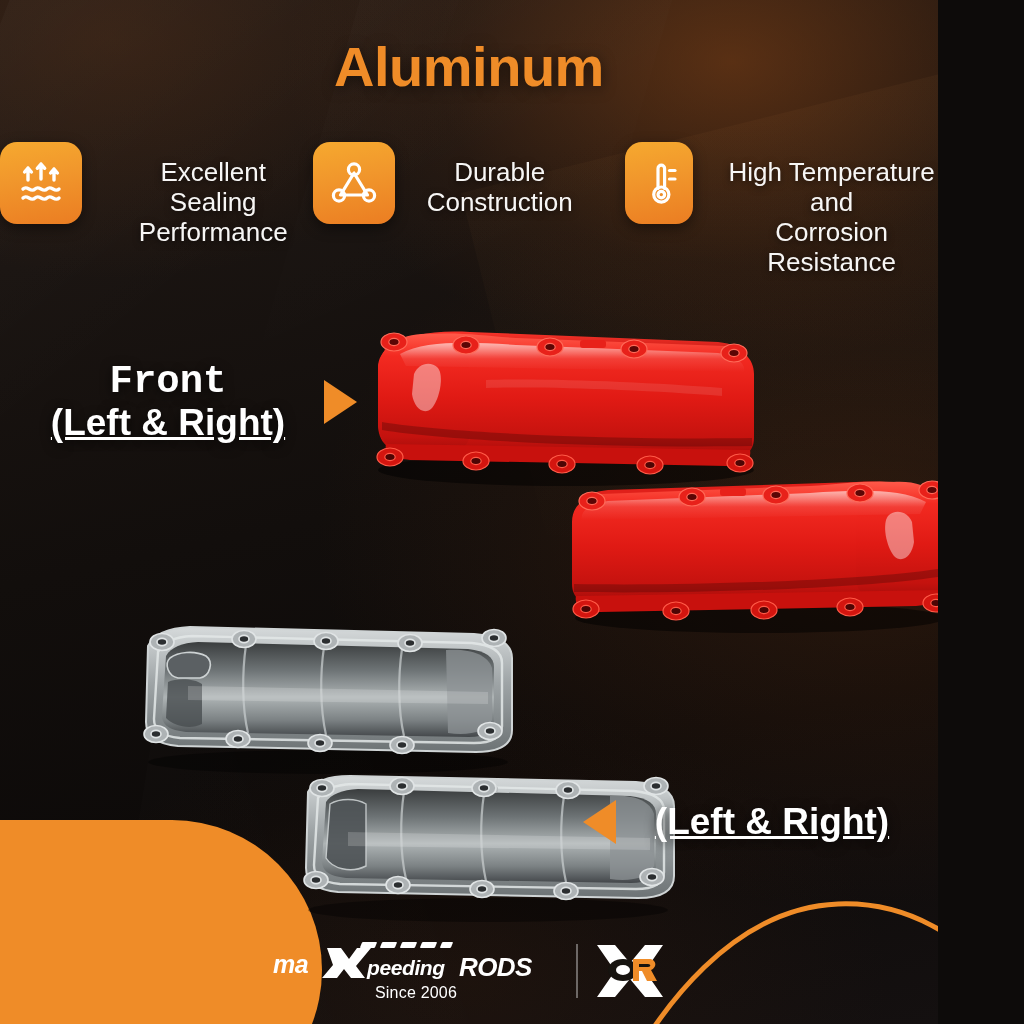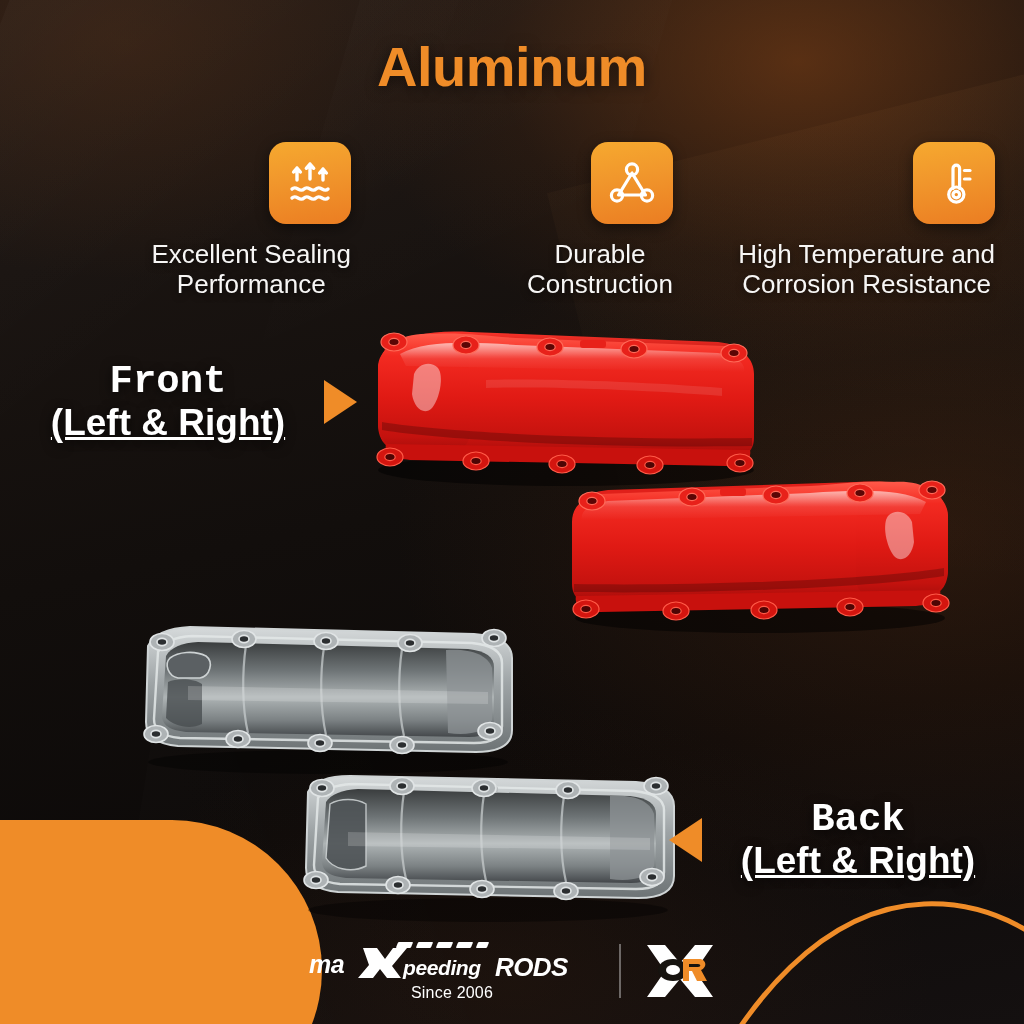--- a/index.html
+++ b/index.html
@@ -5,21 +5,21 @@
   * { margin:0; padding:0; box-sizing:border-box; }
   html, body { width:1024px; height:1024px; }
   body {
     font-family:"Liberation Sans", sans-serif;
     background:#0d0b0a;
     overflow:hidden;
     position:relative;
   }
   #stage {
     position:absolute; inset:0;
-    width:1024px; height:1024px;
+    width:938px; height:1024px;
     overflow:hidden;
     background:
       radial-gradient(ellipse 620px 420px at 78% 6%,  rgba(150,74,22,0.50) 0%, rgba(90,44,14,0.18) 48%, rgba(0,0,0,0) 72%),
       radial-gradient(ellipse 520px 340px at 12% 4%,  rgba(96,50,20,0.34) 0%, rgba(0,0,0,0) 70%),
       radial-gradient(ellipse 760px 520px at 92% 52%, rgba(104,52,20,0.30) 0%, rgba(0,0,0,0) 72%),
       radial-gradient(ellipse 600px 400px at 50% 96%, rgba(70,36,14,0.22) 0%, rgba(0,0,0,0) 70%),
       linear-gradient(168deg, #231a15 0%, #1a1411 22%, #120e0c 48%, #0d0a09 72%, #141010 100%);
   }
   
   .facet { position:absolute; pointer-events:none; }
@@ -48,21 +48,21 @@
     font-size:56px; font-weight:bold; letter-spacing:-0.5px;
     color:#ef8c28;
     text-shadow:0 2px 14px rgba(0,0,0,0.55);
   }
 
   
   .features {
     position:absolute; top:142px; left:0; width:100%;
     display:flex; justify-content:center; align-items:flex-start;
   }
-  .feature { width:322px; display:flex; flex-direction:column; align-items:flex-end; }
+  .feature { width:322px; display:flex; flex-direction:row; align-items:flex-start;gap:32px; }
   .feature-icon {
     width:82px; height:82px; border-radius:17px;
     background:linear-gradient(170deg,#f6a92f 0%, #f1972c 42%, #eb7d22 100%);
     display:flex; align-items:center; justify-content:center;
     box-shadow:0 4px 14px rgba(0,0,0,0.45);
   }
   .feature-icon svg { display:block; }
   .feature-label {
     margin-top:15px;
     font-size:26px; line-height:1.16; font-weight:500;
@@ -98,21 +98,21 @@
   .product { position:absolute; }
   .product svg { display:block; width:100%; height:100%; overflow:visible; }
   .cover-red-1  { left:366px; top:320px;  width:400px; height:165px; }
   .cover-red-2  { left:560px; top:470px;  width:400px; height:160px; }
   .cover-gray-1 { left:128px; top:612px;  width:400px; height:160px; }
   .cover-gray-2 { left:288px; top:762px;  width:400px; height:158px; }
 
   
   .brand {
     position:absolute; left:0; bottom:22px; width:100%;
-    display:flex; align-items:center; justify-content:center; gap:22px;
+    display:flex; align-items:center; justify-content:center; gap:15px;
   }
   .brand-left { display:flex; flex-direction:column; align-items:center; }
   .wordmark { display:flex; align-items:flex-end; }
   .wordmark svg { display:block; }
   .since {
     margin-top:2px; font-size:16px; color:#ffffff; font-weight:400; letter-spacing:0.2px;
   }
   .brand-divider { width:2px; height:54px; background:#6d6866; }
   .brand-badge { width:74px; height:56px; }
   .brand-badge svg { display:block; width:100%; height:100%; }
@@ -517,21 +517,20 @@
     <div class="callout-text">
       <div class="callout-line1">Front</div>
       <div class="callout-line2">(Left &amp; Right)</div>
     </div>
     <div class="tri"></div>
   </div>
 
   <div class="callout callout-back">
     <div class="tri"></div>
     <div class="callout-text">
-      <div class="callout-line1">Back</div>
       <div class="callout-line2">(Left &amp; Right)</div>
     </div>
   </div>
 
   <div class="brand">
 
     <div class="brand-left">
       <div class="wordmark">
         <svg width="290" height="42" viewBox="0 0 290 42" aria-label="maXpeedingRODS">
           <g fill="#ffffff">

